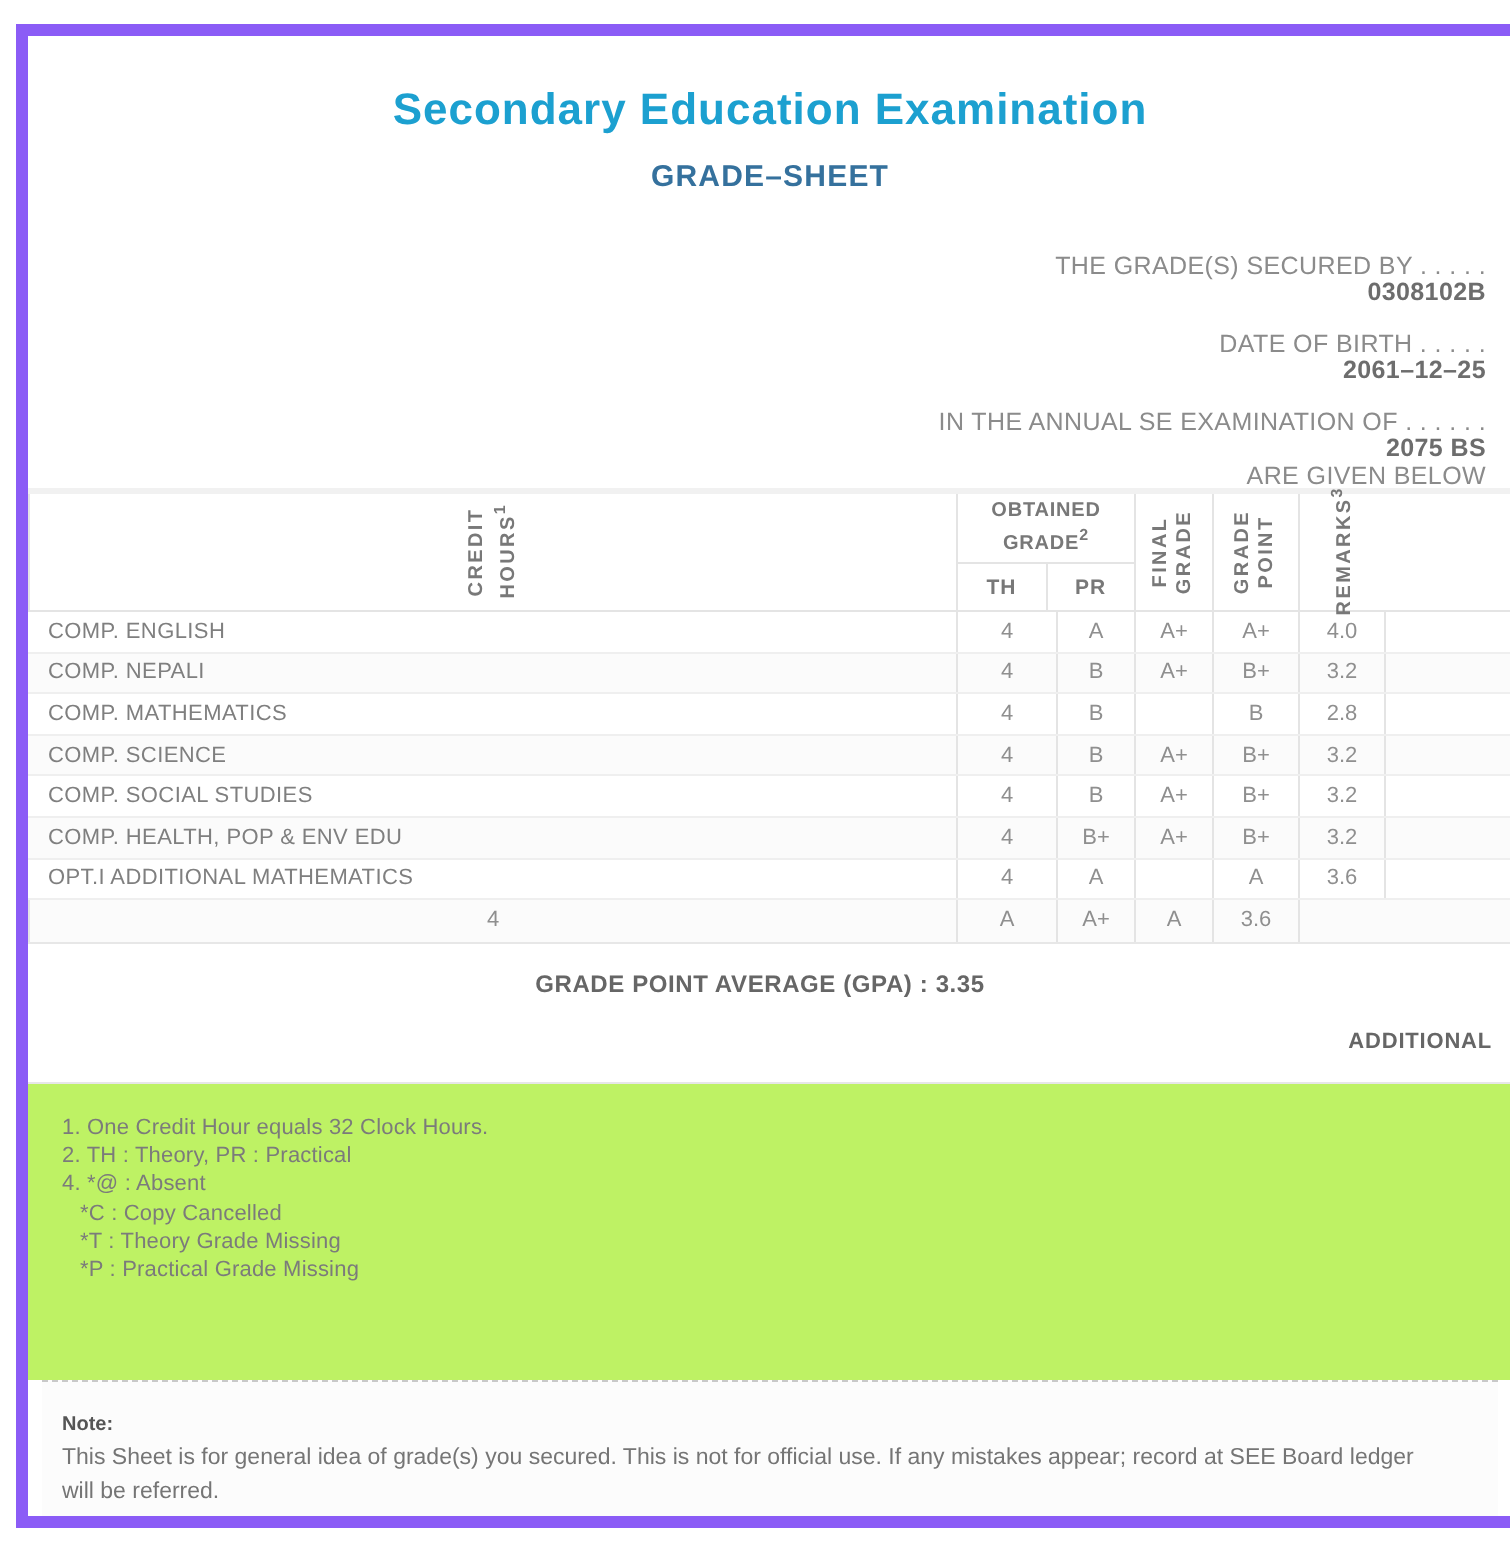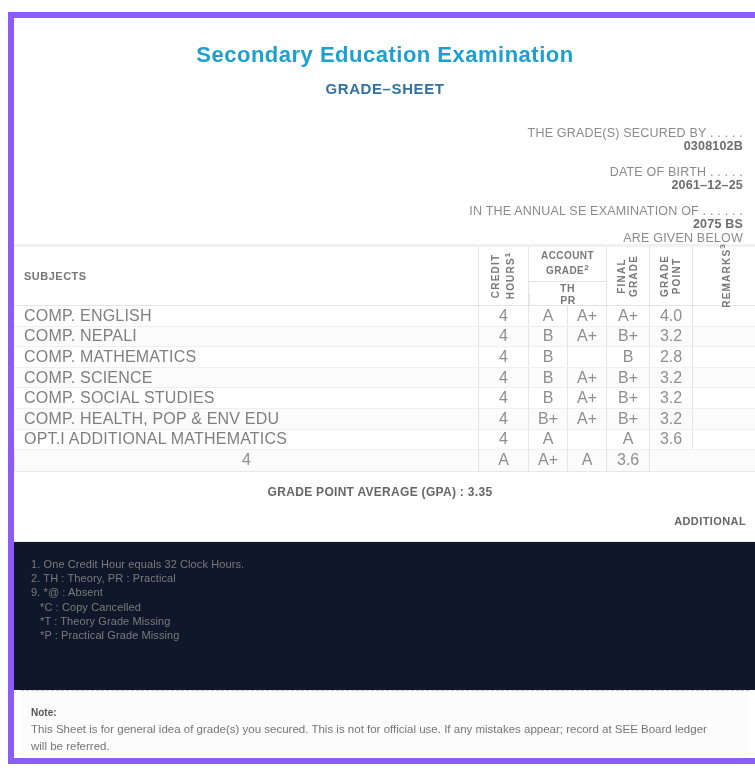--- a/index.html
+++ b/index.html
@@ -35,40 +35,40 @@
          font-weight:bold;color:#787878;letter-spacing:.5px;}
   .vtext{position:absolute;left:50%;top:50%;transform:translate(-50%,-50%) rotate(-90deg);
          font-size:10px;font-weight:bold;color:#787878;letter-spacing:1.2px;
          line-height:12px;text-align:center;white-space:nowrap;}
   .vtext sup{font-size:8px;letter-spacing:0;}
   .th-obtained{grid-column:span 2;display:flex;flex-direction:column;}
   .obt-label{height:34px;display:flex;flex-direction:column;justify-content:center;
          text-align:center;font-size:10px;font-weight:bold;color:#787878;
          letter-spacing:.4px;line-height:12px;}
   .obt-label sup{font-size:8px;}
-  .obt-sub{height:23px;border-top:1px solid #e4e4e4;display:flex;flex-direction:column;}
+  .obt-sub{height:23px;border-top:1px solid #e4e4e4;display:flex;}
   .obt-sub div{flex:1;display:flex;align-items:center;justify-content:center;
          font-size:10.5px;font-weight:bold;color:#787878;letter-spacing:.5px;}
 
   .trow{height:20.6px;border-bottom:1px solid #efefef;box-sizing:border-box;}
   .trow:last-child{border-bottom:none;}
   .trow:nth-child(even){background:#fbfbfb;}
-  .td{display:flex;align-items:center;justify-content:center;font-size:16px;
+  .td{display:flex;align-items:center;justify-content:center;font-size:11px;
          color:#8f8f8f;box-sizing:border-box;}
   .td-subject{justify-content:flex-start;padding-left:10px;color:#7f7f7f;letter-spacing:.2px;}
 
   
   .gpa-line{margin-top:13px;text-align:center;padding-right:10px;font-size:12px;
          font-weight:bold;color:#666;letter-spacing:.3px;}
   .status-line{margin-top:16px;text-align:right;padding-right:10px;font-size:11px;
          font-weight:bold;color:#666;letter-spacing:.4px;}
 
   
   .foot{margin-top:14px;height:149px;box-sizing:border-box;border-top:1px solid #e7e7e7;
-         background:#0f172a;padding:15px 0 0 17px;}
+         background:#bef264;padding:15px 0 0 17px;}
   .fn{font-size:11px;color:#7b7b7b;line-height:14.3px;letter-spacing:.1px;}
   .fn.indent{padding-left:9px;}
 
   
   .note{background:#fcfcfc;height:100%;box-sizing:border-box;
          border-top:1px dashed #c9c9c9;margin:0 7px;padding:16px 40px 0 10px;}
   .note-label{font-size:10px;font-weight:bold;color:#555;}
   .note-text{margin-top:3px;font-size:11.5px;color:#757575;line-height:17px;}
 </style>
 </head>
@@ -93,29 +93,26 @@
     <div class="info-line">
       <span class="lbl">IN THE ANNUAL SE EXAMINATION OF . . . . . .</span>
       <span class="val">2075 BS</span>
       <span class="leader"></span>
       <span class="suffix">ARE GIVEN BELOW</span>
     </div>
   </div>
 
   <div class="gtable">
     <div class="thead">
-      <div class="th th-subjects">
-        <span>SUBJECTS</span>
-      </div>
       <div class="th bl">
         <div class="vtext"><span>CREDIT</span><br><span><span>HOURS</span><sup>1</sup></span></div>
       </div>
       <div class="th th-obtained bl">
         <div class="obt-label">
-          <span>ACCOUNT</span>
+          <span>OBTAINED</span>
           <span><span>GRADE</span><sup>2</sup></span>
         </div>
         <div class="obt-sub">
           <div>TH</div>
           <div class="bl">PR</div>
         </div>
       </div>
       <div class="th bl">
         <div class="vtext"><span>FINAL</span><br><span>GRADE</span></div>
       </div>
@@ -210,21 +207,21 @@
 
   <div class="gpa-line">
     <span>GRADE POINT AVERAGE (GPA) :</span>
     <span>3.35</span>
   </div>
   <div class="status-line">ADDITIONAL</div>
 
   <div class="foot" id="footnotes">
       <div class="fn">1. One Credit Hour equals 32 Clock Hours.</div>
       <div class="fn">2. TH : Theory, PR : Practical</div>
-      <div class="fn">9. *@ : Absent</div>
+      <div class="fn">4. *@ : Absent</div>
       <div class="fn indent">*C : Copy Cancelled</div>
       <div class="fn indent">*T : Theory Grade Missing</div>
       <div class="fn indent">*P : Practical Grade Missing</div>
     </div>
 
   <div class="note">
     <div class="note-label">Note:</div>
     <div class="note-text">This Sheet is for general idea of grade(s) you secured. This is not for official use. If any mistakes appear; record at SEE Board ledger will be referred.</div>
   </div>
 

